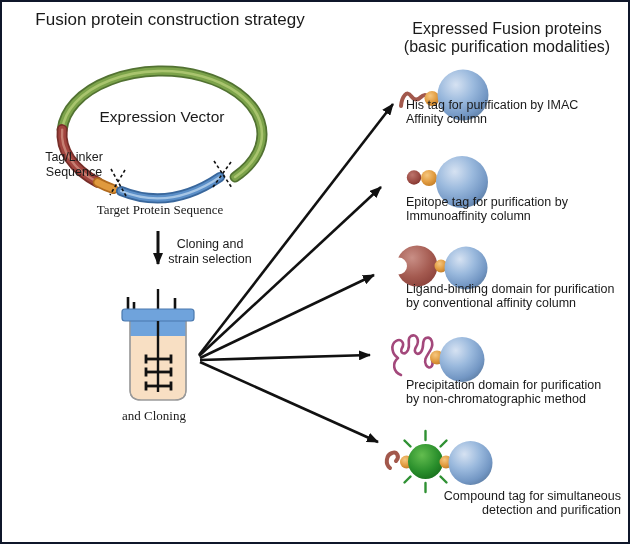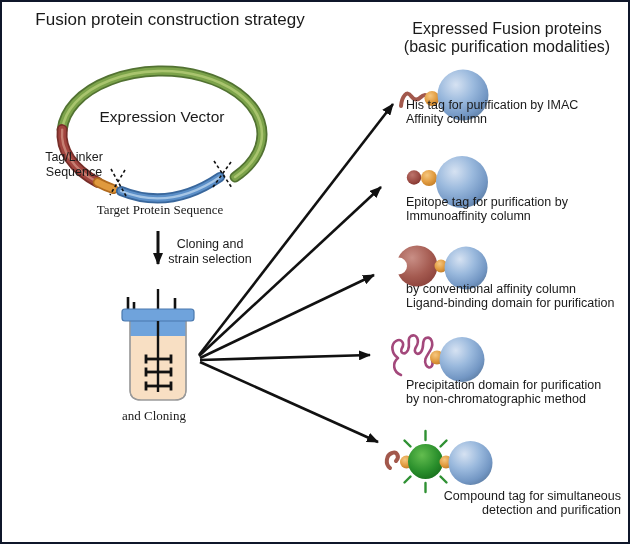--- a/index.html
+++ b/index.html
@@ -197,22 +197,22 @@
     <div>His tag for purification by IMAC</div>
     <div>Affinity column</div>
   </div>
 
   <div class="txt lbl" style="left:404px;top:194px;width:215px;">
     <div>Epitope tag for purification by</div>
     <div>Immunoaffinity column</div>
   </div>
 
   <div class="txt lbl" style="left:404px;top:281px;width:222px;">
+    <div>Ligand-binding domain for purification</div>
     <div>by conventional affinity column</div>
-    <div>Ligand-binding domain for purification</div>
   </div>
 
   <div class="txt lbl" style="left:404px;top:377px;width:222px;">
     <div>Precipitation domain for purification</div>
     <div>by non-chromatographic method</div>
   </div>
 
   <div class="txt lbl" style="left:404px;top:488px;width:215px;text-align:right;">
     <div>Compound tag for simultaneous</div>
     <div>detection and purification</div>

